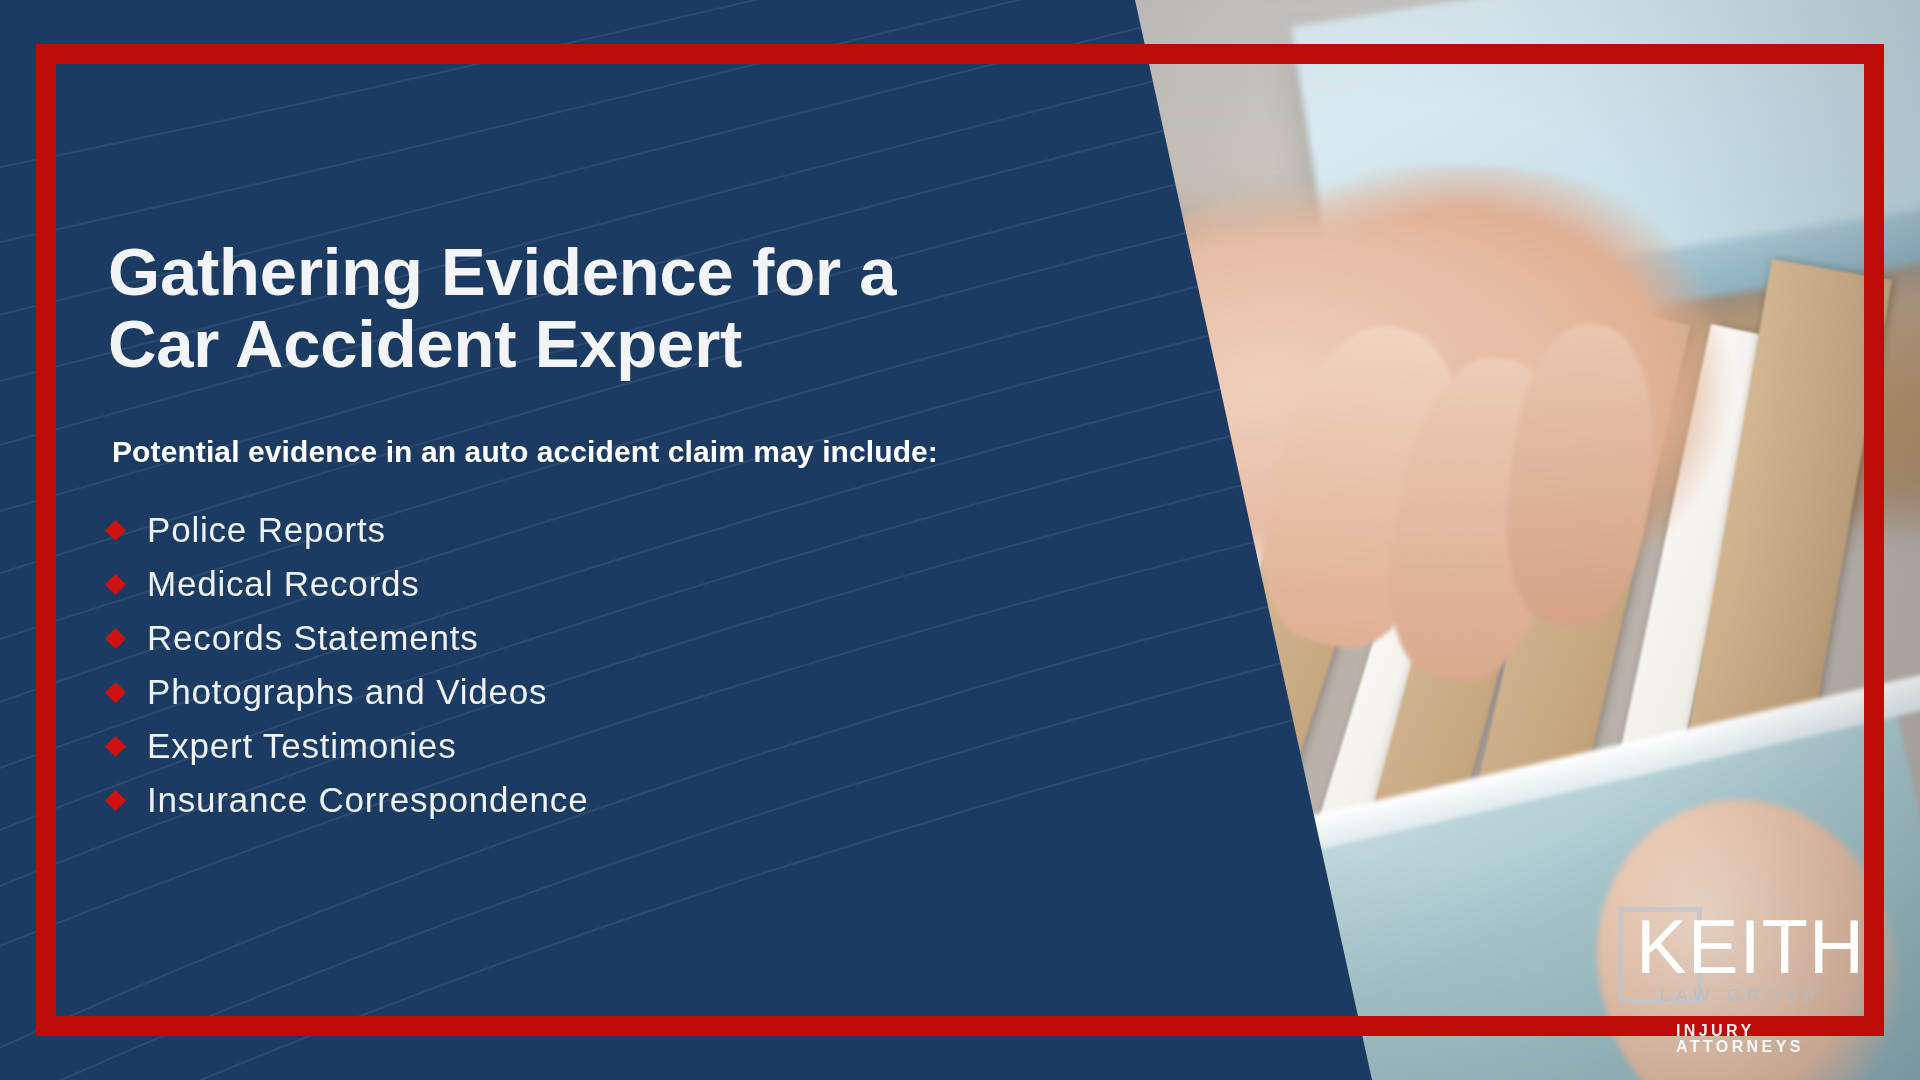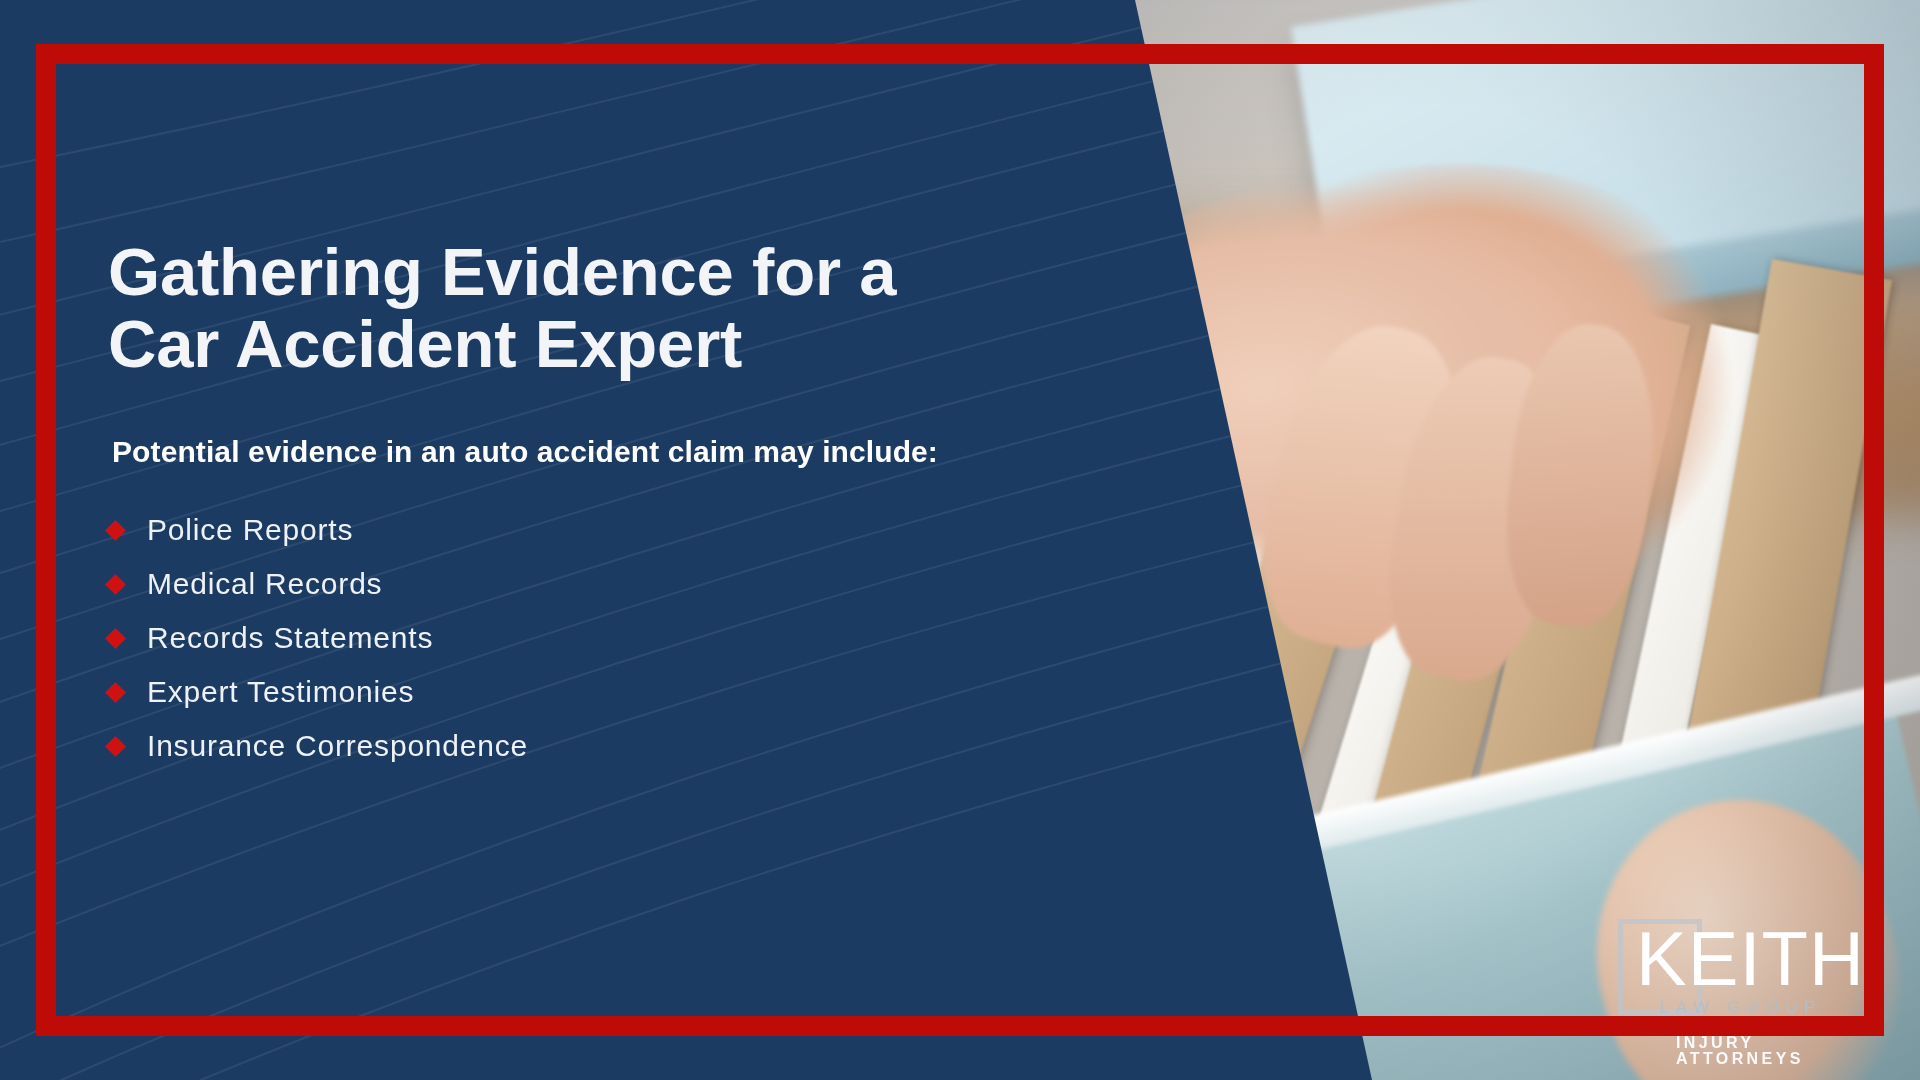--- a/index.html
+++ b/index.html
@@ -230,31 +230,31 @@
   .diamond {
     width: 15px;
     height: 15px;
     background: #cf1111;
     transform: rotate(45deg);
     flex: 0 0 auto;
     margin-right: 24px;
   }
   .bullet-text {
     color: #eef1f5;
-    font-size: 30px;
+    font-size: 35px;
     font-weight: 400;
     letter-spacing: 0.8px;
   }
 
   
   .logo {
     position: absolute;
     z-index: 4;
     right: 36px;
-    bottom: 24px;
+    bottom: 36px;
     width: 280px;
     height: 145px;
   }
   .logo-frame {
     position: absolute;
     left: 14px;
     top: 8px;
     width: 84px;
     height: 96px;
     border: 5px solid rgba(190,196,206,0.75);
@@ -370,20 +370,24 @@
       <li class="bullet-item">
         <span class="diamond"></span>
         <span class="bullet-text">Medical Records</span>
       </li>
       <li class="bullet-item">
         <span class="diamond"></span>
         <span class="bullet-text">Records Statements</span>
       </li>
       <li class="bullet-item">
         <span class="diamond"></span>
+        <span class="bullet-text">Photographs and Videos</span>
+      </li>
+      <li class="bullet-item">
+        <span class="diamond"></span>
         <span class="bullet-text">Expert Testimonies</span>
       </li>
       <li class="bullet-item">
         <span class="diamond"></span>
         <span class="bullet-text">Insurance Correspondence</span>
       </li>
     </ul>
   </div>
 
   <div class="logo">

